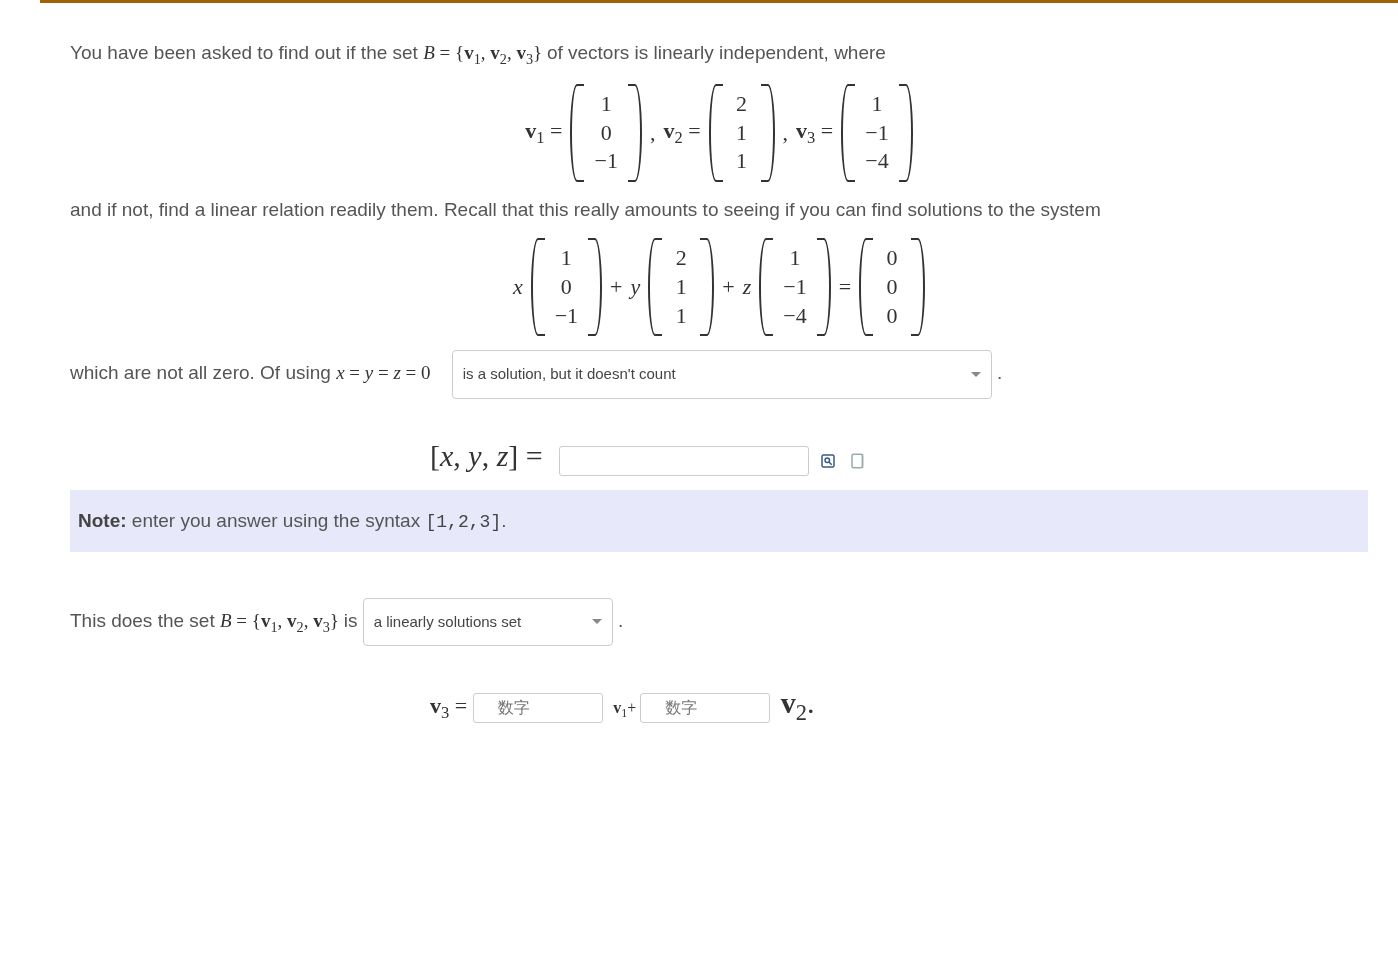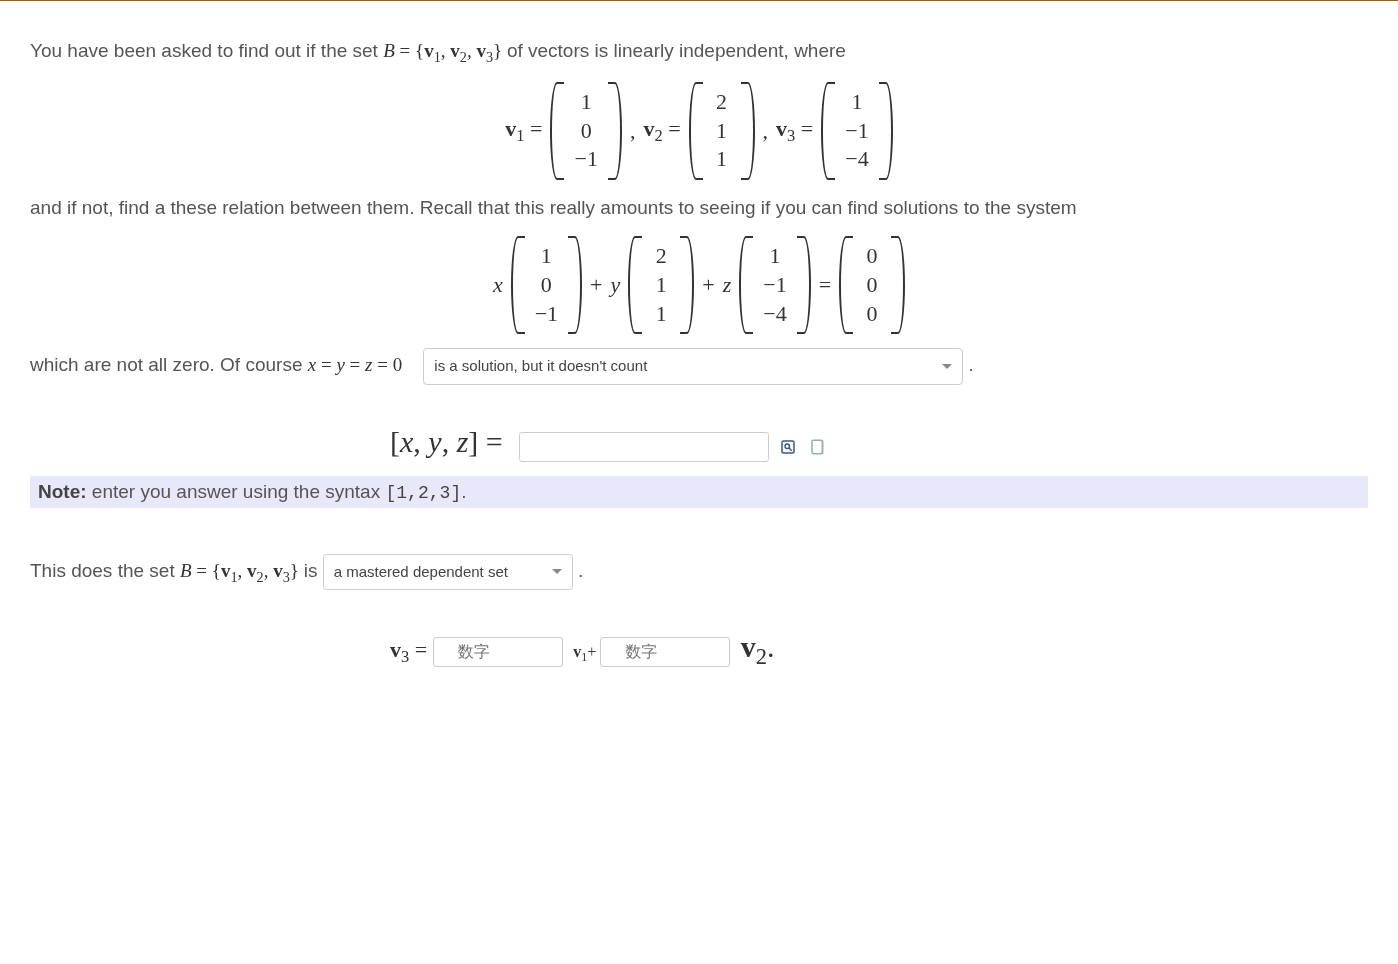--- a/index.html
+++ b/index.html
@@ -7,22 +7,23 @@
     margin:
       0;
     font-family: Arial, Helvetica, sans-serif;
     font-size: 19px;
     color: #555;
     background: #fff;
     padding: 0;
   }
   .page {
     padding: 36px 30px 40px 30px;
-    border-top: 1px solid #a16207;
+    border-top: 3px solid #a16207;
     max-width: 1398px;
+    margin-left: 40px;
   }
   .math {
     font-family: Georgia, "Times New Roman", serif;
     font-style: italic;
     color: #333;
   }
   .math .rm { font-style: normal; }
   .math .bold { font-weight: bold; font-style: normal; }
   .sub { font-size: 0.75em; vertical-align: sub; font-style: normal; }
   .line { line-height: 1.5; }
@@ -71,21 +72,21 @@
     align-items: center;
     gap: 8px;
   }
   .eqline > span { white-space: nowrap; }
   .dropdown {
     display: inline-flex;
     align-items: center;
     justify-content: space-between;
     border: 1px solid #ccc;
     border-radius: 4px;
-    padding: 6px 10px;
+    padding: 12px 10px;
     font-size: 15px;
     color: #444;
     background: #fff;
     vertical-align: middle;
     min-height: 30px;
   }
   .dropdown .caret {
     margin-left: 18px;
     width: 0; height: 0;
     border-left: 5px solid transparent;
@@ -105,21 +106,21 @@
     align-items: center;
     justify-content: center;
     width: 22px; height: 22px;
     vertical-align: middle;
     color: #3a5a86;
     margin-left: 3px;
   }
   .iconbtn svg { width: 18px; height: 18px; }
   .note-box {
     background: #e8e8fb;
-    padding: 5px 8px;
+    padding: 20px 8px;
     margin: 6px 0 20px 0;
   }
   .note-box strong { color: #444; }
   code.syntax {
     font-family: "Courier New", monospace;
     font-size: 0.95em;
     color: #444;
   }
   .gap { height: 26px; }
 </style>
@@ -166,21 +167,21 @@
         <span class="col rm">
             <span>1</span>
             <span>−1</span>
             <span>−4</span>
           </span>
         <span class="paren right"></span>
       </span>
     </span>
   </div>
 
-  <div class="line">and if not, find a these relation between them. Recall that this really amounts to seeing if you can find solutions to the system</div>
+  <div class="line">and if not, find a linear relation readily them. Recall that this really amounts to seeing if you can find solutions to the system</div>
 
   <div class="center-block">
     <span class="eqline math" style="font-size:22px;">
       <span>x</span>
       <span class="vec">
           <span class="paren left"></span>
           <span class="col rm">
             <span>1</span>
             <span>0</span>
             <span>−1</span>
@@ -216,21 +217,21 @@
             <span>0</span>
             <span>0</span>
             <span>0</span>
           </span>
           <span class="paren right"></span>
         </span>
     </span>
   </div>
 
   <div class="line">
-    <span>which are not all zero. Of course </span>
+    <span>which are not all zero. Of using </span>
     <span class="math"><span>x</span> <span class="rm">=</span> <span>y</span> <span class="rm">=</span> <span>z</span> <span class="rm">= 0</span></span>
     &nbsp;&nbsp;
     <span class="dropdown" style="min-width:540px;">
       <span>is a solution, but it doesn't count</span>
       <span class="caret"></span>
     </span>
     <span> .</span>
   </div>
 
   <div class="gap"></div>
@@ -263,21 +264,21 @@
 
   <div class="gap"></div>
 
   <div class="line">
     <span>This does the set </span>
     <span class="math">
       <span>B</span> <span class="rm">=</span> <span class="rm">{</span><span class="bold">v</span><span class="sub">1</span><span class="rm">, </span><span class="bold">v</span><span class="sub">2</span><span class="rm">, </span><span class="bold">v</span><span class="sub">3</span><span class="rm">}</span>
     </span>
     <span> is </span>
     <span class="dropdown" style="min-width:250px;">
-      <span>a mastered dependent set</span>
+      <span>a linearly solutions set</span>
       <span class="caret"></span>
     </span>
     <span> .</span>
   </div>
 
   <div class="gap"></div>
 
 
   <div class="center-block" style="text-align:left; padding-left:360px;">
     <span class="math" style="font-size:22px;"><span class="bold">v</span><span class="sub">3</span> <span class="rm"> = </span></span>

